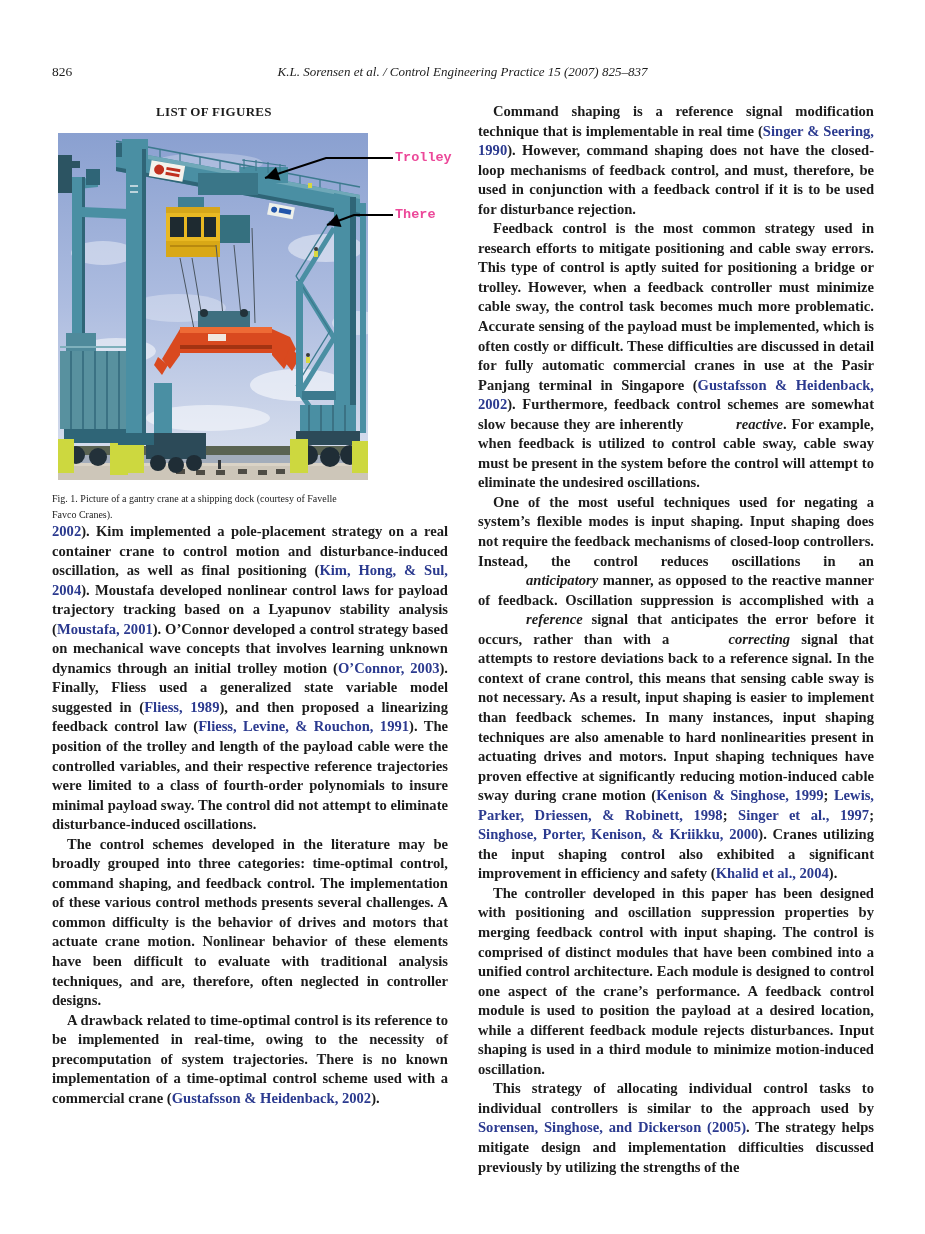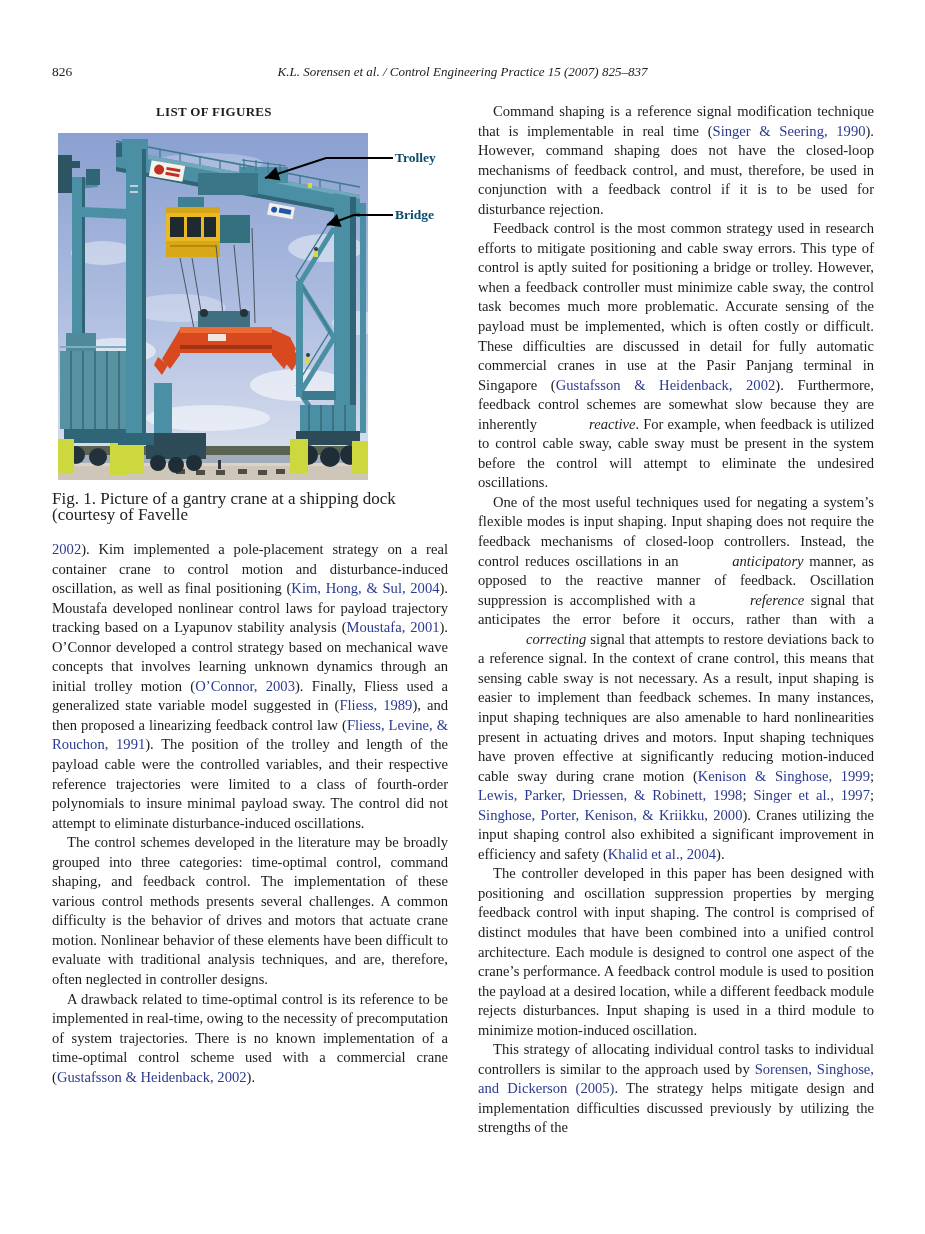--- a/index.html
+++ b/index.html
@@ -14,37 +14,37 @@
     font-style:italic; font-size:13px;
   }
   .fig-heading {
     position:absolute; left:58px; top:104px; width:312px; text-align:center;
     font-weight:bold; font-size:13px; letter-spacing:.3px;
   }
   .figure-area { position:absolute; left:58px; top:127px; width:388px; height:356px; }
   .photo-svg { position:absolute; left:0; top:6px; width:310px; height:347px; }
   .arrows-svg { position:absolute; left:0; top:0; width:388px; height:356px; pointer-events:none; }
   .fig-label {
-    position:absolute; font-family:Liberation Serif, serif;
-    font-weight:bold; font-size:13.5px; color:#0c4a6e;
+    position:absolute; font-family:Liberation Mono, monospace;
+    font-weight:bold; font-size:13.5px; color:#ec4899;
   }
   .label-trolley { left:337px; top:23px; }
   .label-bridge  { left:337px; top:80px; }
   .caption {
     position:absolute; left:52px; top:491px; width:398px;
-    font-size:17px; line-height:15.5px; color:#222;
+    font-size:10px; line-height:15.5px; color:#222;
   }
   .caption span { display:block; }
   .col {
     position:absolute; width:396px; font-size:14.6px; line-height:19.55px;
     text-align:justify; color:#1c1c1c;
   }
-  .col-left  { left:52px;  top:540px; }
+  .col-left  { left:52px;  top:522px; }
   .col-right { left:478px; top:102px; }
-  .col p { margin:0; }
+  .col p { margin:0;font-weight:bold; }
   .col p.indent { text-indent:15px; }
   .link { color:var(--link,#2b3a8f); cursor:pointer; }
   .italic { font-style:italic;margin-left:48px; }
   
   .c-crane { fill:var(--crane,#4a8fa3); }
   .c-crane-dark { fill:var(--craneDark,#2f6577); }
   .c-crane-light { fill:var(--craneLight,#6fa8b8); }
   .c-cab { fill:var(--cab,#e9b822); }
   .c-spreader { fill:var(--spreader,#d9491f); }
   .c-guard { fill:var(--guard,#cdd83f); }
@@ -268,25 +268,26 @@
     <svg class="arrows-svg" viewBox="0 0 388 356">
       <g stroke="#000" stroke-width="2" fill="none">
         <path d="M335 31 L268 31 L207 51"></path>
         <path d="M335 88 L296 88 L269 98"></path>
       </g>
       <polygon points="207,51 222.5,53.5 218,40" fill="#000"></polygon>
       <polygon points="269,98 283.6,100 278.8,87" fill="#000"></polygon>
     </svg>
 
     <div class="fig-label label-trolley">Trolley</div>
-    <div class="fig-label label-bridge">Bridge</div>
+    <div class="fig-label label-bridge">There</div>
   </div>
 
   <div class="caption">
     <span>Fig. 1. Picture of a gantry crane at a shipping dock (courtesy of Favelle</span>
+    <span>Favco Cranes).</span>
   </div>
 
   <div class="col col-left">
       <p class=""><span class="link">2002</span><span>). Kim implemented a pole-placement strategy on a real container crane to control motion and disturbance-induced oscillation, as well as final positioning (</span><span class="link">Kim, Hong, &amp; Sul, 2004</span><span>). Moustafa developed nonlinear control laws for payload trajectory tracking based on a Lyapunov stability analysis (</span><span class="link">Moustafa, 2001</span><span>). O’Connor developed a control strategy based on mechanical wave concepts that involves learning unknown dynamics through an initial trolley motion (</span><span class="link">O’Connor, 2003</span><span>). Finally, Fliess used a generalized state variable model suggested in (</span><span class="link">Fliess, 1989</span><span>), and then proposed a linearizing feedback control law (</span><span class="link">Fliess, Levine, &amp; Rouchon, 1991</span><span>). The position of the trolley and length of the payload cable were the controlled variables, and their respective reference trajectories were limited to a class of fourth-order polynomials to insure minimal payload sway. The control did not attempt to eliminate disturbance-induced oscillations.</span></p>
       <p class="indent"><span>The control schemes developed in the literature may be broadly grouped into three categories: time-optimal control, command shaping, and feedback control. The implementation of these various control methods presents several challenges. A common difficulty is the behavior of drives and motors that actuate crane motion. Nonlinear behavior of these elements have been difficult to evaluate with traditional analysis techniques, and are, therefore, often neglected in controller designs.</span></p>
       <p class="indent"><span>A drawback related to time-optimal control is its reference to be implemented in real-time, owing to the necessity of precomputation of system trajectories. There is no known implementation of a time-optimal control scheme used with a commercial crane (</span><span class="link">Gustafsson &amp; Heidenback, 2002</span><span>).</span></p>
     </div>
   <div class="col col-right">
       <p class="indent"><span>Command shaping is a reference signal modification technique that is implementable in real time (</span><span class="link">Singer &amp; Seering, 1990</span><span>). However, command shaping does not have the closed-loop mechanisms of feedback control, and must, therefore, be used in conjunction with a feedback control if it is to be used for disturbance rejection.</span></p>
       <p class="indent"><span>Feedback control is the most common strategy used in research efforts to mitigate positioning and cable sway errors. This type of control is aptly suited for positioning a bridge or trolley. However, when a feedback controller must minimize cable sway, the control task becomes much more problematic. Accurate sensing of the payload must be implemented, which is often costly or difficult. These difficulties are discussed in detail for fully automatic commercial cranes in use at the Pasir Panjang terminal in Singapore (</span><span class="link">Gustafsson &amp; Heidenback, 2002</span><span>). Furthermore, feedback control schemes are somewhat slow because they are inherently </span><span class="italic">reactive</span><span>. For example, when feedback is utilized to control cable sway, cable sway must be present in the system before the control will attempt to eliminate the undesired oscillations.</span></p>

